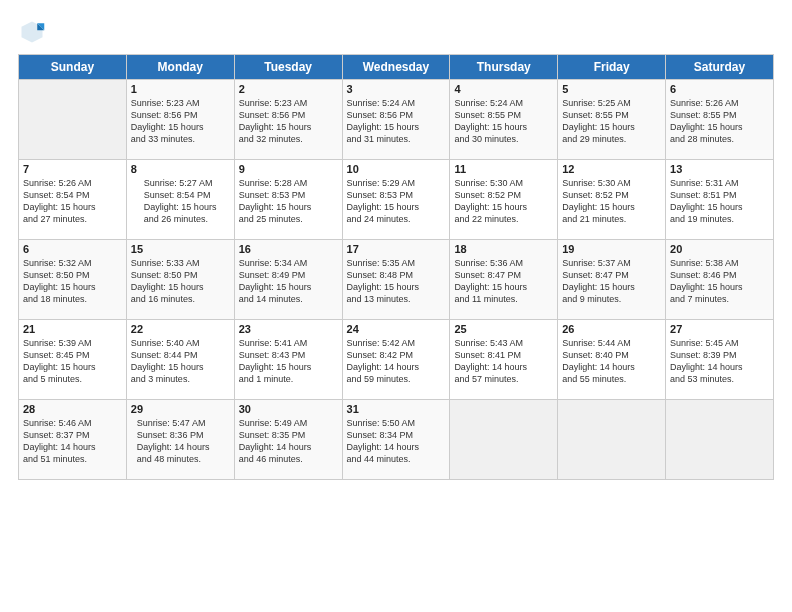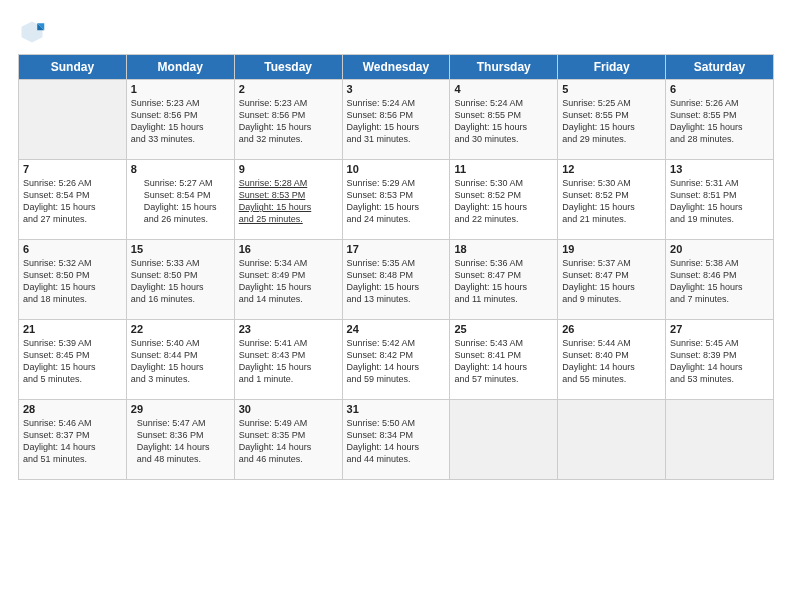--- a/index.html
+++ b/index.html
@@ -192,21 +192,21 @@
           </td>
           <td>
             <span class="day-num">8</span>
             <div class="cell-info" style="white-space: pre-line; margin-left: 13px;">Sunrise: 5:27 AM
 Sunset: 8:54 PM
 Daylight: 15 hours
 and 26 minutes.</div>
           </td>
           <td>
             <span class="day-num">9</span>
-            <div class="cell-info" style="white-space: pre-line; text-decoration: underline;">Sunrise: 5:28 AM
+            <div class="cell-info" style="white-space: pre-line;">Sunrise: 5:28 AM
 Sunset: 8:53 PM
 Daylight: 15 hours
 and 25 minutes.</div>
           </td>
           <td>
             <span class="day-num">10</span>
             <div class="cell-info" style="white-space: pre-line;">Sunrise: 5:29 AM
 Sunset: 8:53 PM
 Daylight: 15 hours
 and 24 minutes.</div>

